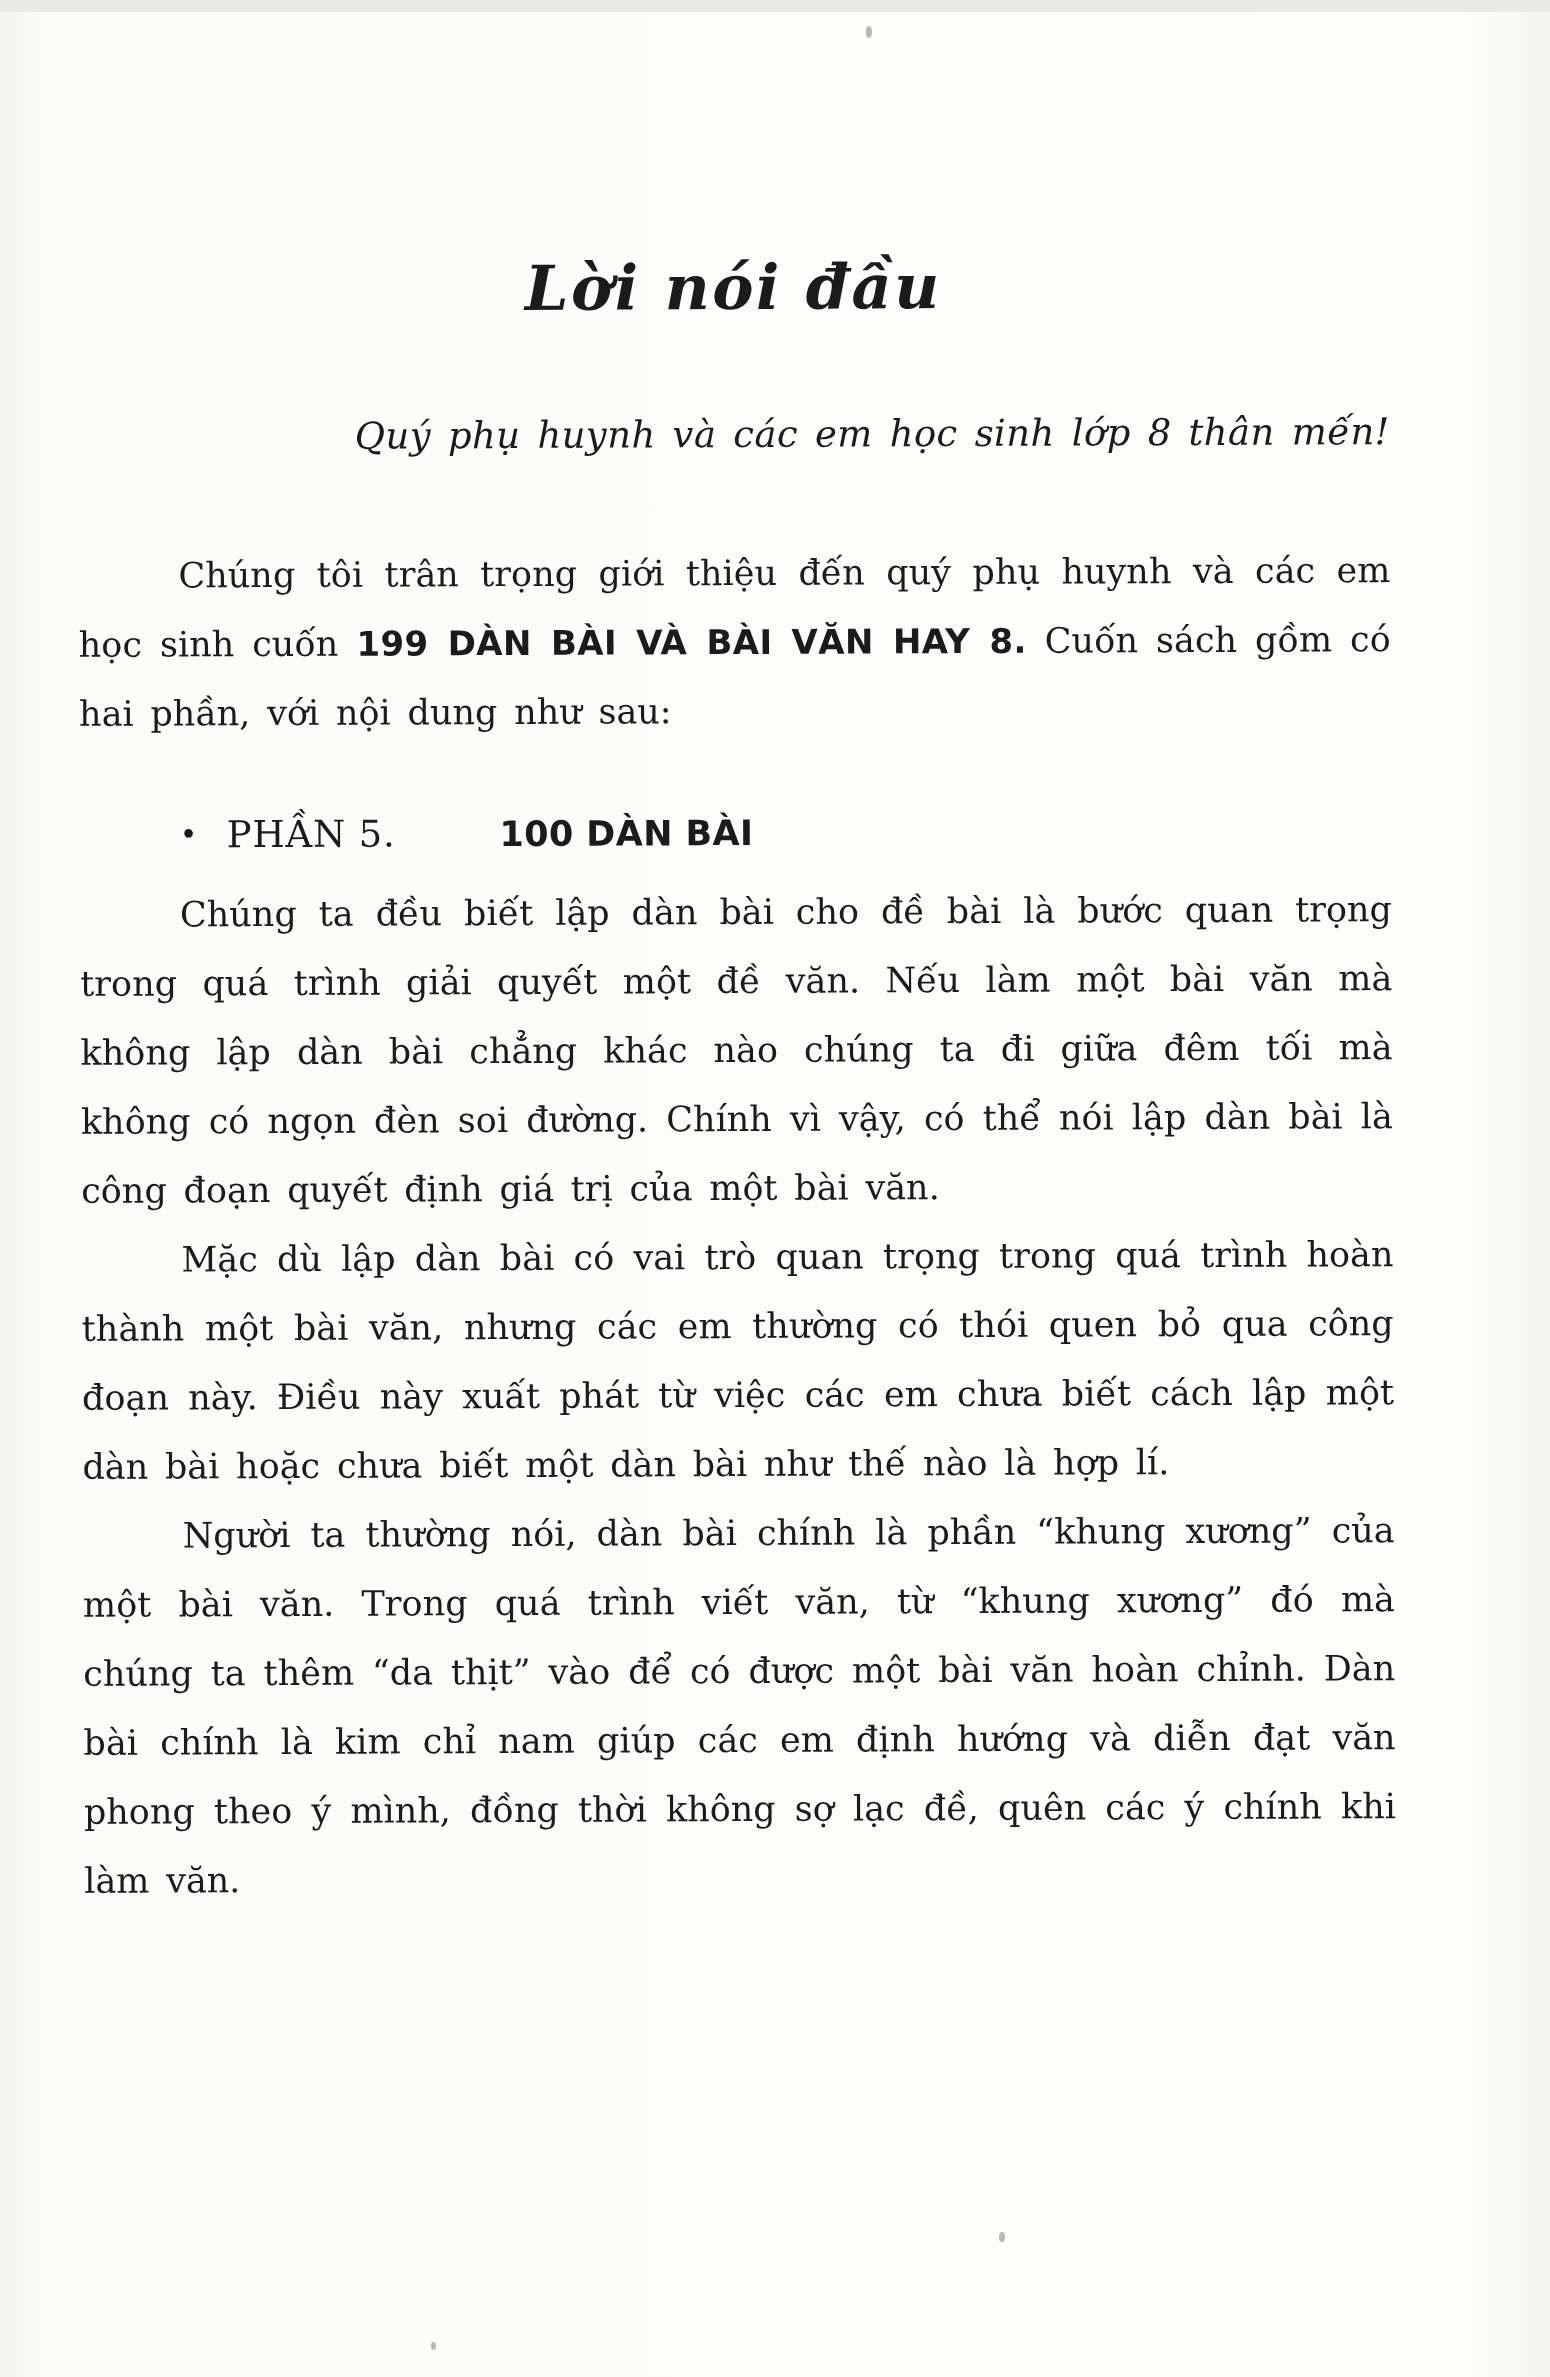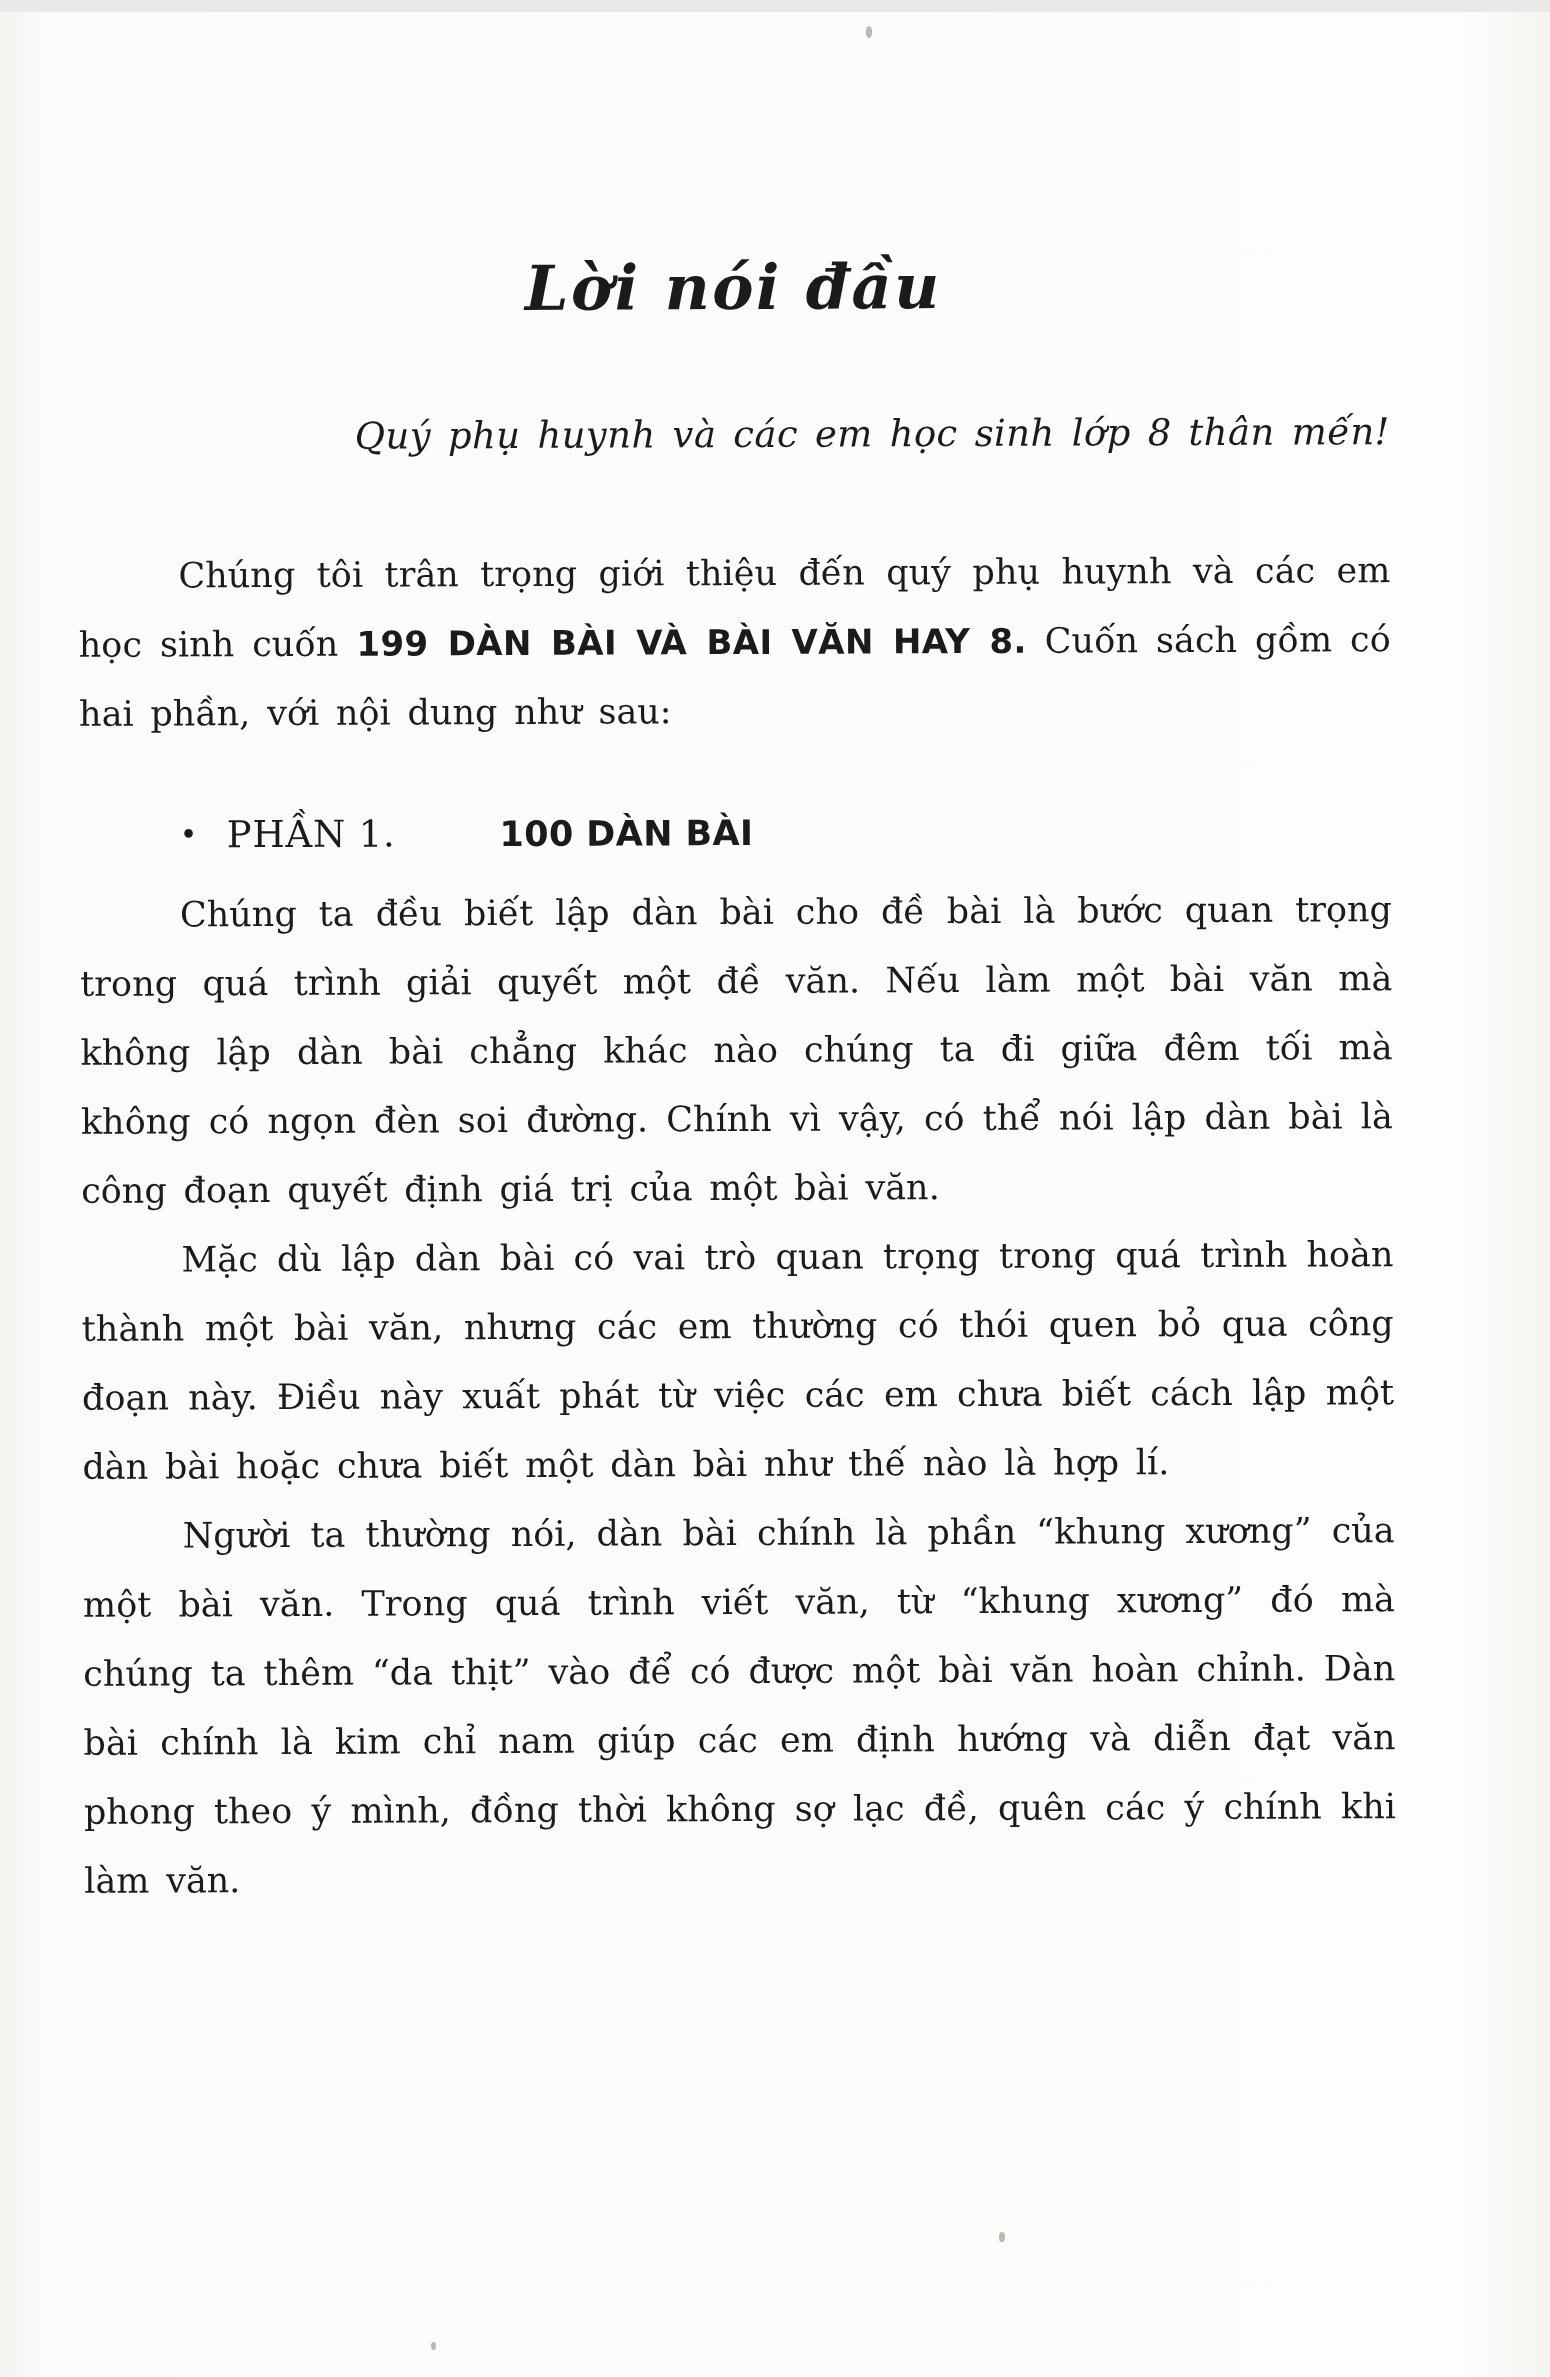--- a/index.html
+++ b/index.html
@@ -106,21 +106,21 @@
   <div class="content">
 
     <h1 class="title">Lời nói đầu</h1>
 
     <p class="salutation">Quý phụ huynh và các em học sinh lớp 8 thân mến!</p>
 
     <p class="para intro"><span>Chúng tôi trân trọng giới thiệu đến quý phụ huynh và các em học sinh cuốn </span><span class="book-title">199 DÀN BÀI VÀ BÀI VĂN HAY 8.</span><span> Cuốn sách gồm có hai phần, với nội dung như sau:</span></p>
 
     <div class="section-heading">
       <span class="bullet">•</span>
-      <span class="part-label">PHẦN 1.</span>
+      <span class="part-label">PHẦN 5.</span>
       <span class="part-title">100 DÀN BÀI</span>
     </div>
 
     <p class="para">Chúng ta đều biết lập dàn bài cho đề bài là bước quan trọng trong quá trình giải quyết một đề văn. Nếu làm một bài văn mà không lập dàn bài chẳng khác nào chúng ta đi giữa đêm tối mà không có ngọn đèn soi đường. Chính vì vậy, có thể nói lập dàn bài là công đoạn quyết định giá trị của một bài văn.</p>
 
     <p class="para">Mặc dù lập dàn bài có vai trò quan trọng trong quá trình hoàn thành một bài văn, nhưng các em thường có thói quen bỏ qua công đoạn này. Điều này xuất phát từ việc các em chưa biết cách lập một dàn bài hoặc chưa biết một dàn bài như thế nào là hợp lí.</p>
 
     <p class="para">Người ta thường nói, dàn bài chính là phần “khung xương” của một bài văn. Trong quá trình viết văn, từ “khung xương” đó mà chúng ta thêm “da thịt” vào để có được một bài văn hoàn chỉnh. Dàn bài chính là kim chỉ nam giúp các em định hướng và diễn đạt văn phong theo ý mình, đồng thời không sợ lạc đề, quên các ý chính khi làm văn.</p>
 
   </div>

